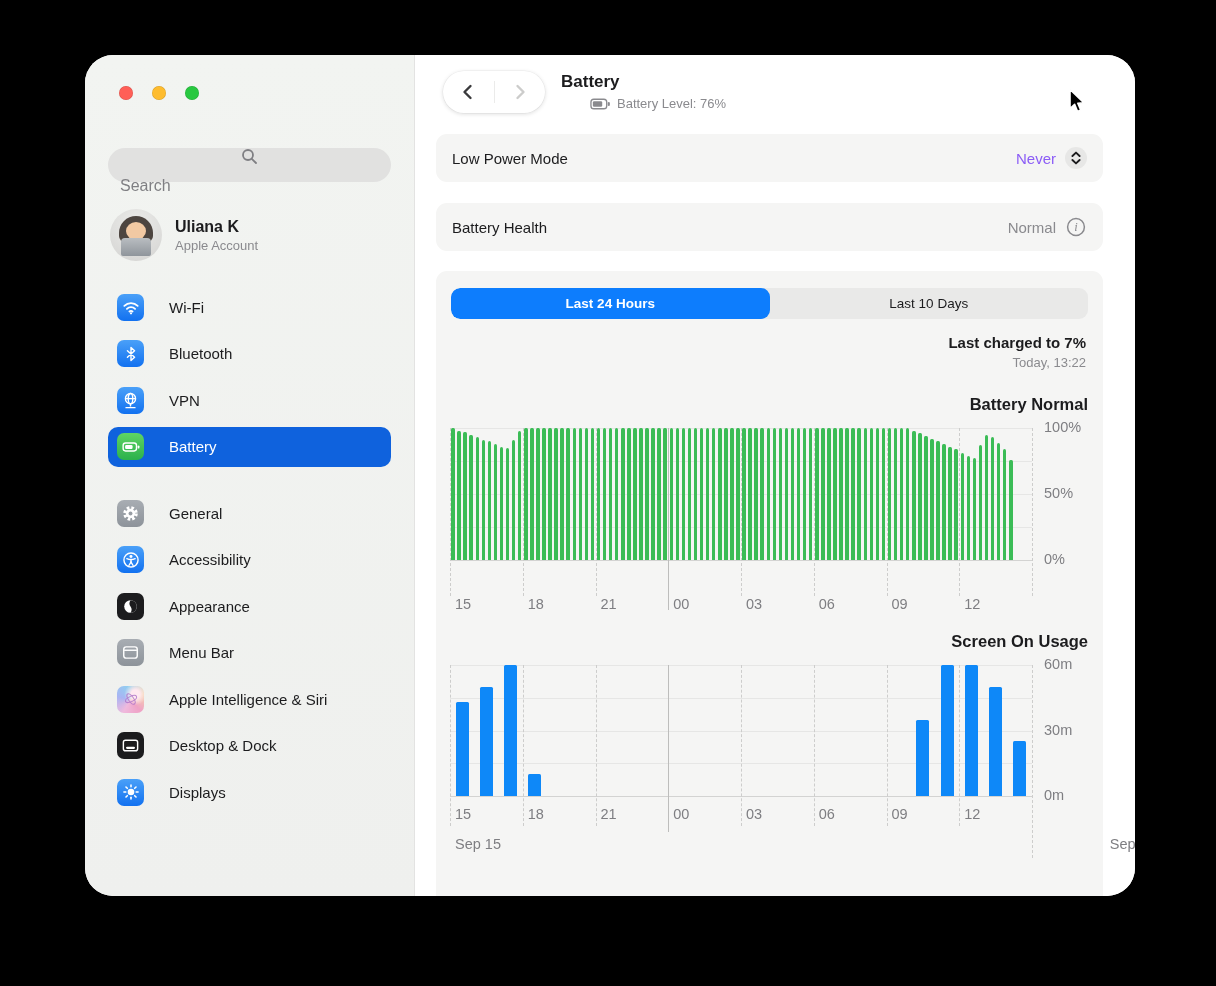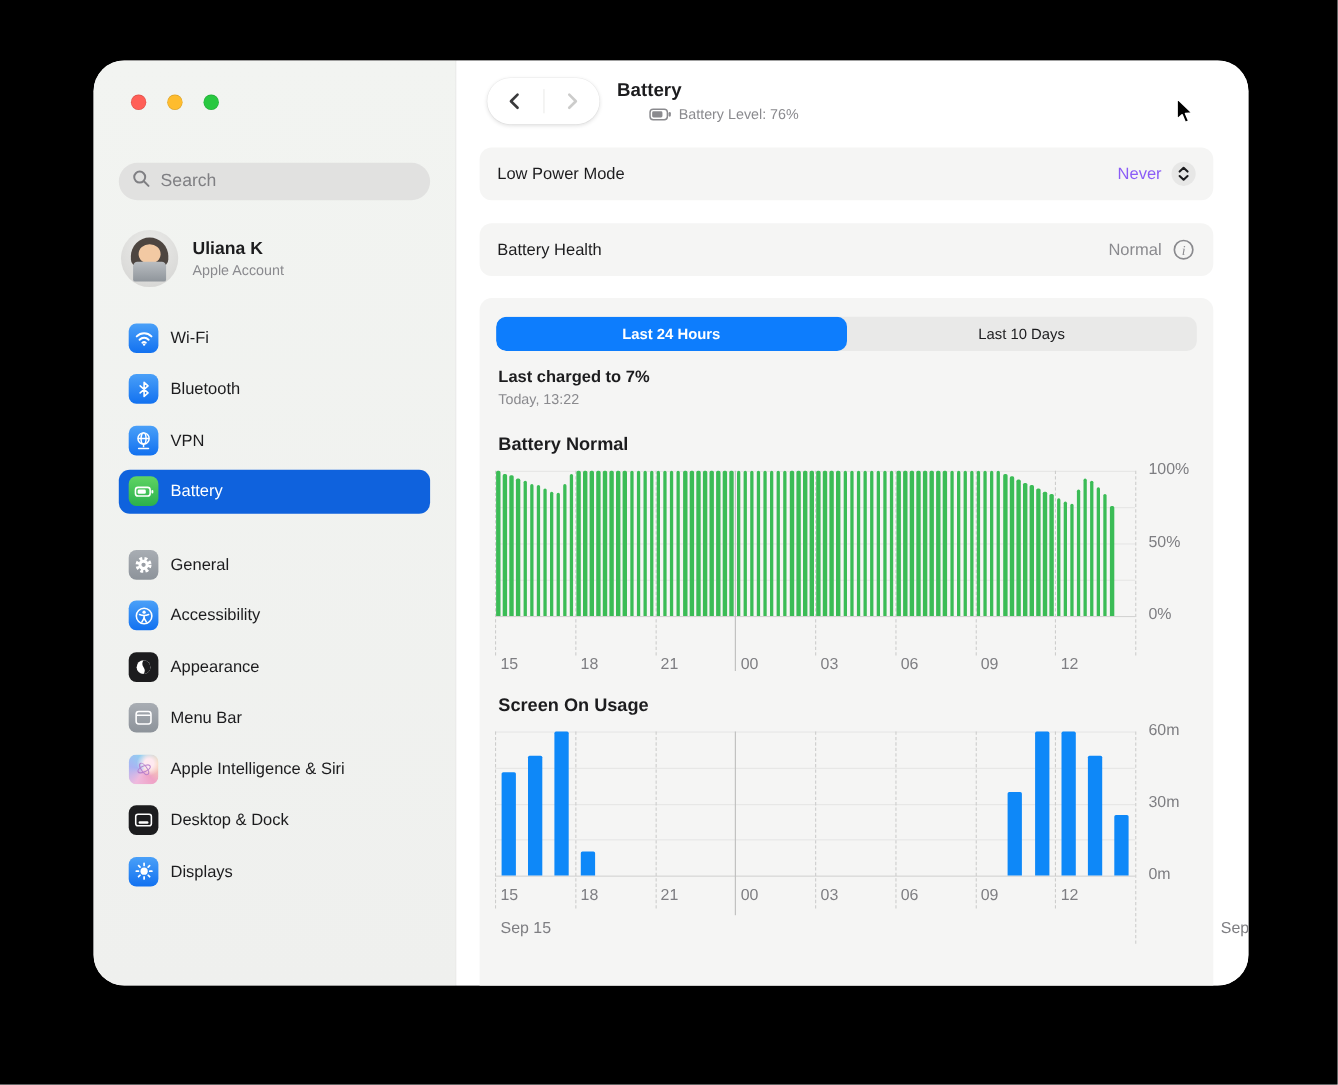--- a/index.html
+++ b/index.html
@@ -8,35 +8,35 @@
   .stage{position:absolute;inset:0;}
   .window{position:absolute;left:85px;top:55px;width:1050px;height:841px;border-radius:28px;
           overflow:hidden;display:flex;background:#fff;box-shadow:0 35px 90px rgba(0,0,0,.85);}
   
   .sidebar{width:330px;box-sizing:border-box;flex:0 0 330px;background:linear-gradient(180deg,#f2f4f1,#eff0ee);
            border-right:1px solid #e3e3e2;padding:0 23px;position:relative;}
   .traffic{display:flex;gap:19px;margin-top:31px;margin-left:11px;}
   .tl{width:14px;height:14px;border-radius:50%;box-shadow:inset 0 0 0 .5px rgba(0,0,0,.15);}
   .tl.red{background:#ff5f57}.tl.yel{background:#febc2e}.tl.grn{background:#28c840}
   .search{margin-top:48px;height:34px;border-radius:17px;background:#e1e1e0;display:flex;align-items:center;
-          padding:0 12px;gap:7px;}
+          padding:0 12px;gap:7px;flex-direction:column;}
   .search input{border:none;background:transparent;outline:none;font-size:16px;color:#1c1c1e;width:100%;
           font-family:inherit;}
   .search input::placeholder{color:#7f7f83;}
   .profile{display:flex;align-items:center;gap:13px;margin-top:27px;padding-left:2px;}
   .avatar{width:52px;height:52px;border-radius:50%;background:radial-gradient(circle at 50% 30%,#ececea,#d3d3d1);
           position:relative;overflow:hidden;flex:0 0 52px;}
   .avatar .hair{position:absolute;left:9px;top:7px;width:34px;height:26px;border-radius:17px 17px 6px 6px;background:#4d4540;}
   .avatar .face{position:absolute;left:16px;top:13px;width:20px;height:18px;border-radius:50%;background:#f2c9a3;}
   .avatar .laptop{position:absolute;left:11px;top:29px;width:30px;height:18px;border-radius:4px 4px 2px 2px;
           background:linear-gradient(180deg,#b9bdc1,#8f959b);}
   .p-name{font-size:16px;font-weight:700;color:#1c1c1e;}
   .p-sub{font-size:13px;color:#8a8a8e;margin-top:2px;}
   .nav{margin-top:26px;}
-  .item{display:flex;align-items:center;gap:11px;height:40px;margin-bottom:6.5px;border-radius:10px;padding:0 9px;}
+  .item{display:flex;align-items:center;gap:25px;height:40px;margin-bottom:6.5px;border-radius:10px;padding:0 9px;}
   .item .lbl{font-size:15px;color:#1c1c1e;}
   .item.sel{background:#0f62dd;}
   .item.sel .lbl{color:#fff;}
   .gap{height:20px;}
   .ic{width:27px;height:27px;border-radius:7px;flex:0 0 27px;display:flex;align-items:center;justify-content:center;}
   .ic svg{display:block;}
   .ic.blue{background:linear-gradient(180deg,#4aa0f8,#1271f0);}
   .ic.green{background:linear-gradient(180deg,#5fd463,#2bb14c);}
   .ic.gray{background:linear-gradient(180deg,#a8adb3,#8d939a);}
   .ic.black{background:#1c1c1e;}
@@ -53,21 +53,21 @@
   .t-main{font-size:17px;font-weight:700;color:#1c1c1e;}
   .t-sub{display:flex;align-items:center;gap:6px;margin-top:4px;font-size:13px;color:#8a8a8e;margin-left:29px;}
   
   .card{background:#f5f5f4;border-radius:11px;}
   .rowcard{height:48px;display:flex;align-items:center;justify-content:space-between;padding:0 16px;margin-bottom:21px;}
   .r-label{font-size:15px;color:#1c1c1e;}
   .r-right{display:flex;align-items:center;gap:9px;}
   .r-val-dark{font-size:15px;color:#8b5cf6;}
   .r-val-gray{font-size:15px;color:#8a8a8e;}
   .stepper{width:22px;height:22px;border-radius:50%;background:#e7e7e6;display:flex;align-items:center;justify-content:center;}
-  .maincard{margin-top:-1px;padding:17px 15px 30px 15px;height:700px;box-sizing:border-box;}
+  .maincard{margin-top:-1px;padding:17px 15px 30px 15px;height:700px;box-sizing:border-box;text-align:right;}
   .tabs{height:31px;border-radius:9px;background:#e9e9e8;display:flex;overflow:hidden;}
   .tab{flex:1;display:flex;align-items:center;justify-content:center;font-size:13.5px;color:#1c1c1e;}
   .tab.on{background:#0d7dfd;border-radius:9px;color:#fff;font-weight:600;}
   .lastcharged{margin:15px 2px 0 2px;}
   .lc-t{font-size:15px;font-weight:600;color:#1c1c1e;}
   .lc-s{font-size:13px;color:#8a8a8e;margin-top:4px;}
   .ch-title{font-size:16.5px;font-weight:700;color:#1c1c1e;margin:25px 0 0 2px;}
   .chart{position:relative;margin-top:14px;margin-left:-1px;}
   .chart .hl{position:absolute;height:1px;background:#e6e6e5;left:0;}
   .chart .hl0{background:#d3d3d2;}

